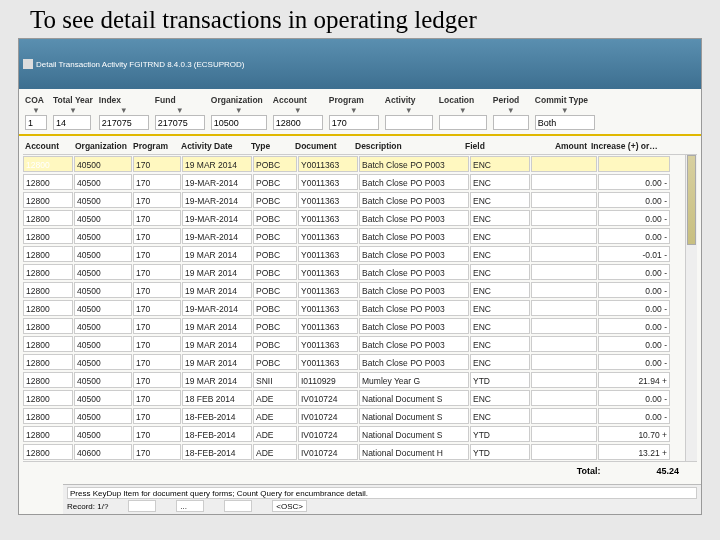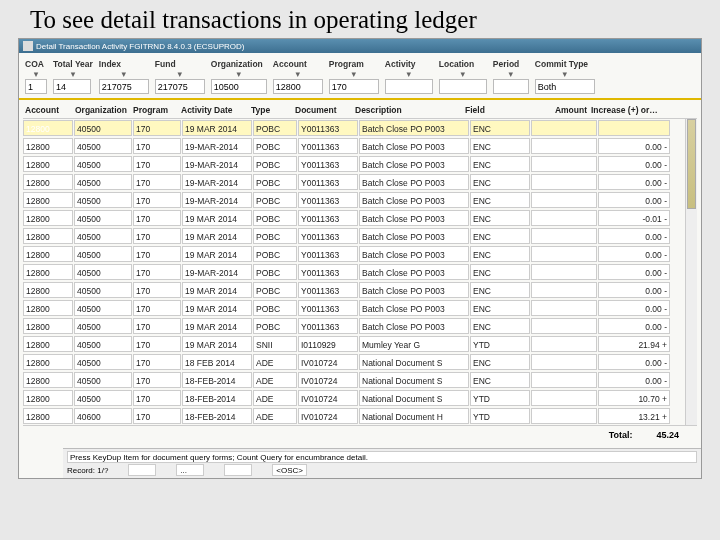--- a/index.html
+++ b/index.html
@@ -1,39 +1,39 @@
 <!DOCTYPE html>
 <html><head>
 <meta charset="utf-8">
 <style>
   * { box-sizing: border-box; margin: 0; padding: 0; }
   body { font-family: Arial, sans-serif; font-size: 9px; background: #e8e8e8; width: 720px; height: 540px; overflow: hidden; }
   .slide-title { font-family: "Times New Roman", serif; font-size: 25px; padding: 6px 30px 4px; color: #000; }
   .app-window { margin: 0 18px; border: 1px solid #999; background: #f8f8f5; }
-  .title-bar { background: linear-gradient(#5a8fb0,#3d6f90); color: #fff; font-size: 8px; padding: 2px 4px; display: flex; align-items: center; gap: 3px; }
+  .title-bar { background: linear-gradient(#5a8fb0,#3d6f90); color: #fff; font-size: 8px; padding: 20px 4px; display: flex; align-items: center; gap: 3px; }
   .title-bar .icon { width: 10px; height: 10px; background:#ddd; display:inline-block; }
   .filter-bar { display: flex; align-items: flex-start; padding: 6px 6px 4px; gap: 6px; background:#f8f8f5; border-bottom: 2px solid #e0b800; }
   .filter-col { display: flex; flex-direction: column; gap: 0; }
   .filter-col .lbl { font-weight: bold; font-size: 8.5px; color: #333; }
   .filter-col .dd { font-size: 9px; color:#666; text-align:center; line-height:10px; }
   .filter-col input { font-size: 9px; padding: 1px 2px; border: 1px solid #bbb; background:#fff; height: 15px; }
   .grid-wrap { padding: 4px 4px 2px; }
   .grid-header { display: flex; font-weight: bold; font-size: 8.5px; color: #222; border-bottom:1px solid #ccc; padding-bottom:2px; }
   .grid-header > div, .grid-row > div { padding: 1px 2px; overflow:hidden; white-space:nowrap; text-overflow:ellipsis; }
   .c-acct{width:50px;} .c-org{width:58px;} .c-prog{width:48px;}
   .c-date{width:70px;} .c-type{width:44px;} .c-doc{width:60px;}
   .c-desc{width:110px;} .c-fld{width:60px;} .c-amt{width:66px; text-align:right;} .c-inc{width:72px; text-align:right;}
   .grid-body { max-height: 310px; overflow-y:auto; position:relative; }
   .grid-row { display:flex; font-size:8.5px; color:#222; height:18px; align-items:center; }
   .grid-row > div { border:1px solid #ccc; height:16px; line-height:14px; background:#fff; margin-right:1px; }
   .grid-row.sel > .c-acct { background:#1e4aa0; color:#fff; }
   .grid-row.sel > div.yl { background:#fff8c0; }
   .scrollbar { position:absolute; right:0; top:0; bottom:0; width:12px; background:#eee; border-left:1px solid #ccc; }
   .scrollbar .thumb { position:absolute; left:1px; right:1px; top:0; height:90px; background:linear-gradient(#d8d0a0,#c8bf80); border:1px solid #aaa; }
-  .grid-footer { display:flex; justify-content:flex-end; font-size:9px; font-weight:bold; padding:4px 18px 6px 0; gap:24px; border-top:1px solid #ccc; }
+  .grid-footer { display:flex; justify-content:flex-end; font-size:9px; font-weight:bold; padding:4px 18px 6px 0; gap:56px; border-top:1px solid #ccc; }
   .status-area { background:#eee; border-top:1px solid #bbb; font-size:8px; padding:2px 4px;margin-left:44px; }
   .status-area .line { height:12px; border:1px solid #ccc; background:#fff; padding:0 2px; line-height:12px; margin-bottom:1px; }
   .record-line { display:flex; gap:20px; align-items:center; font-size:8px; }
   .record-line .box { border:1px solid #ccc; background:#fff; height:12px; min-width:28px; padding:0 3px; line-height:12px; }
 </style>
 </head>
 <body>
 
 <div class="slide-title">To see detail transactions in operating ledger</div>
 

